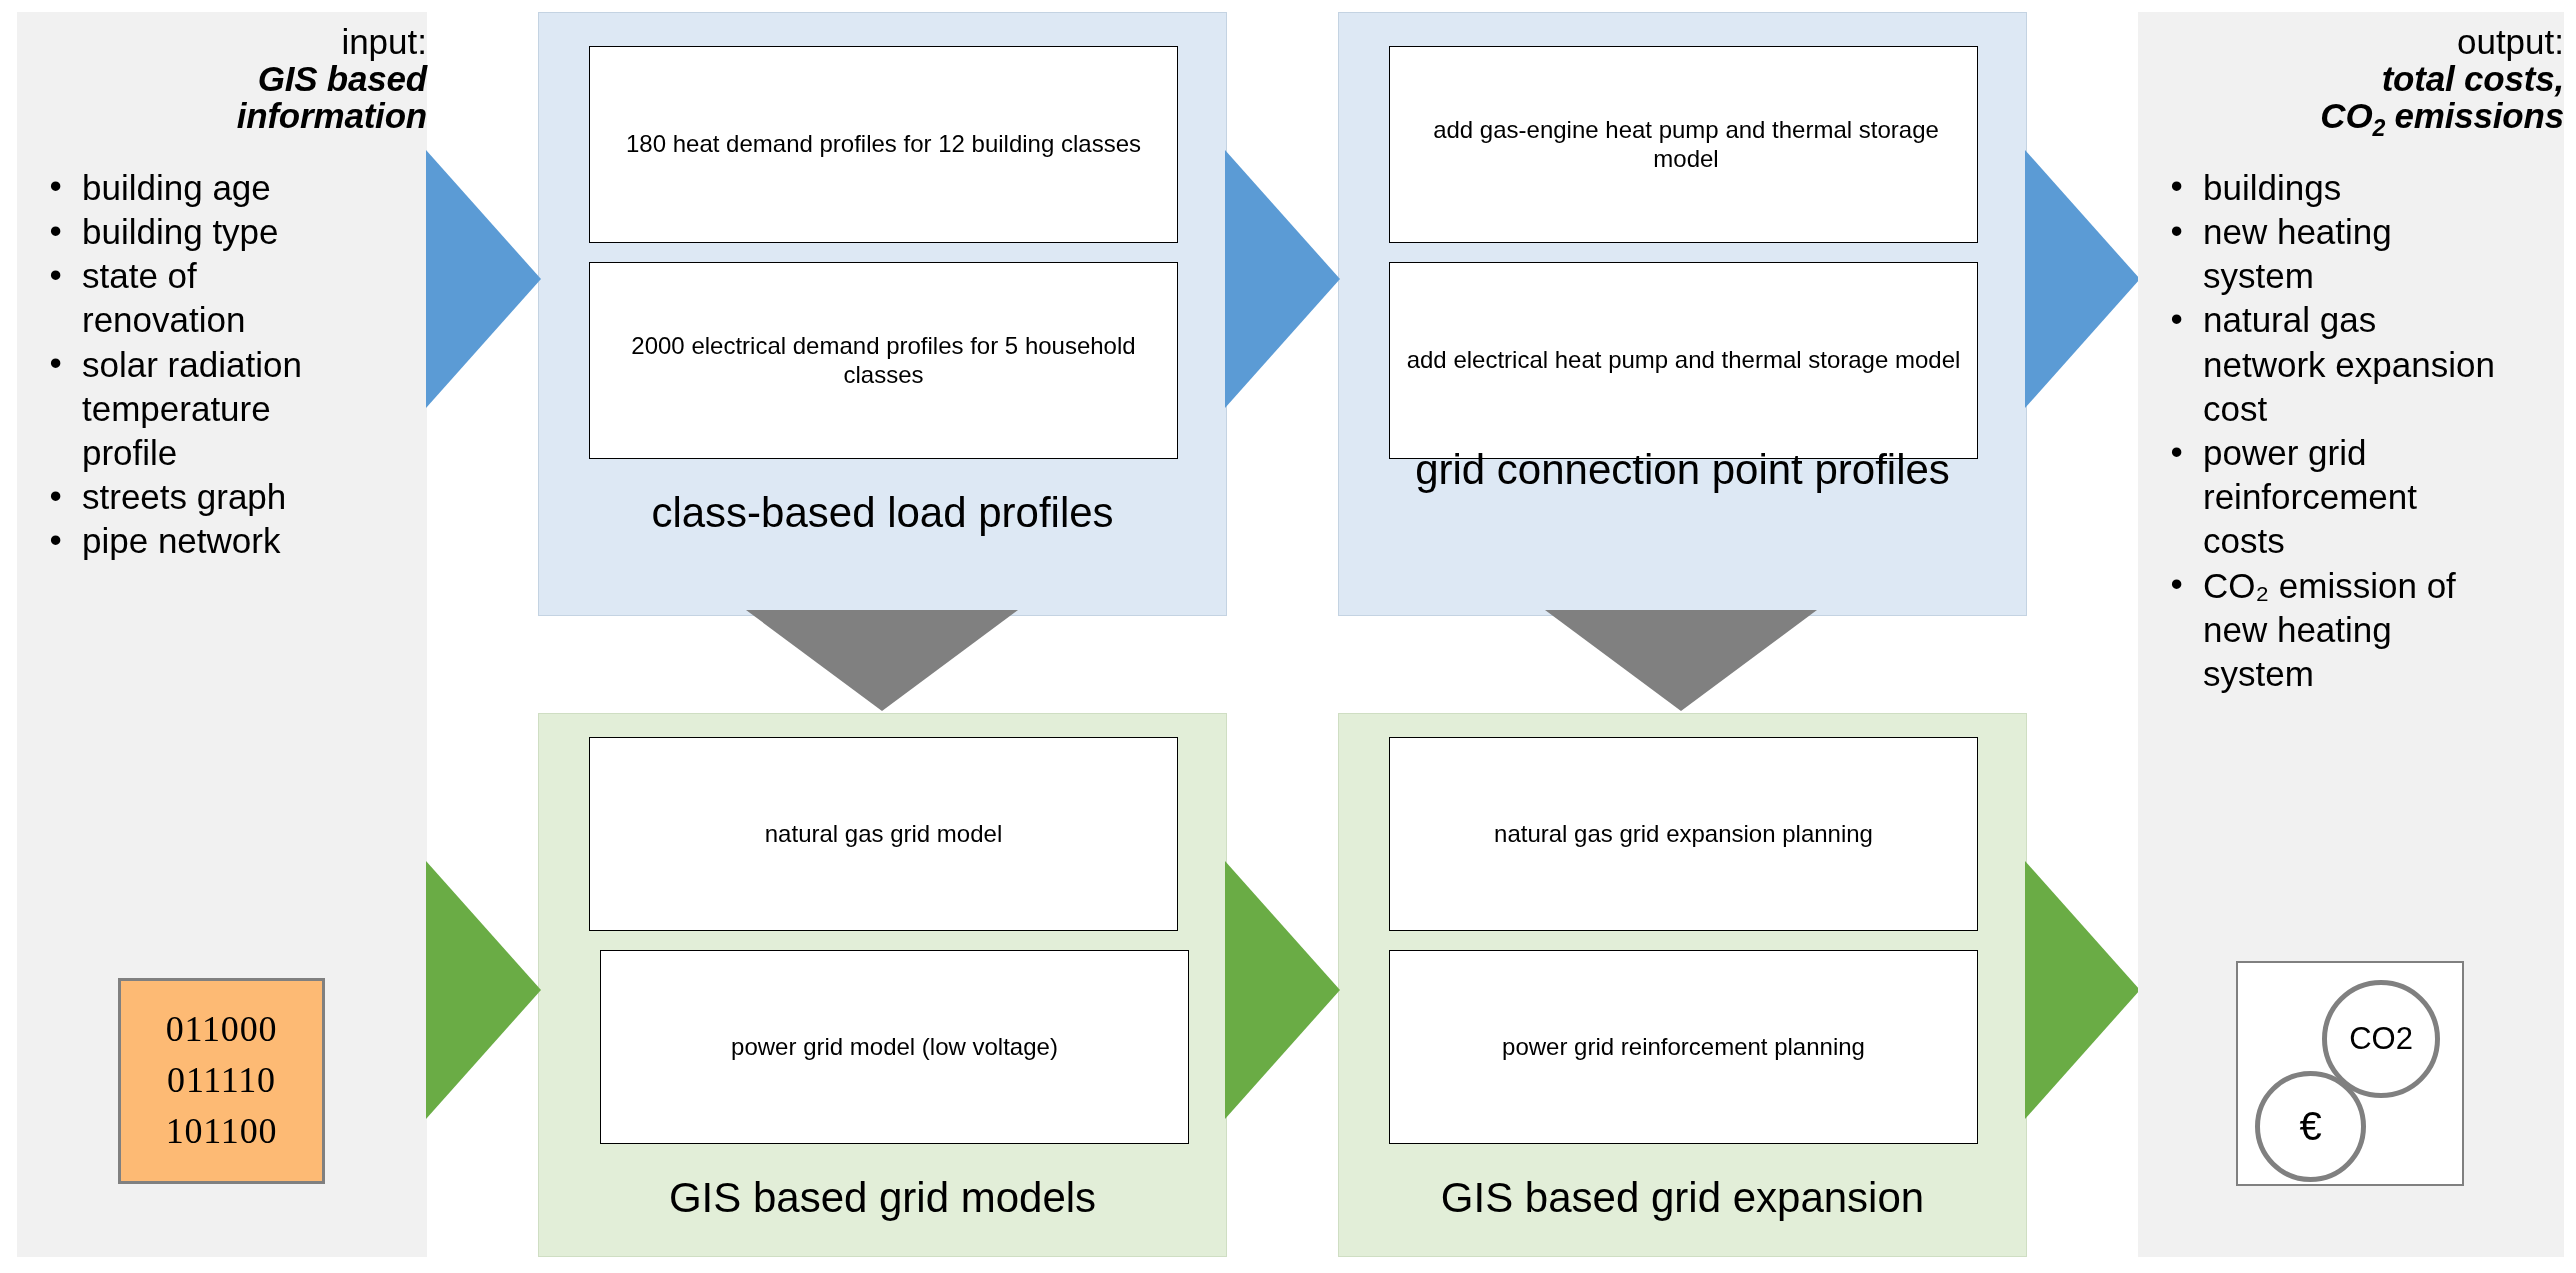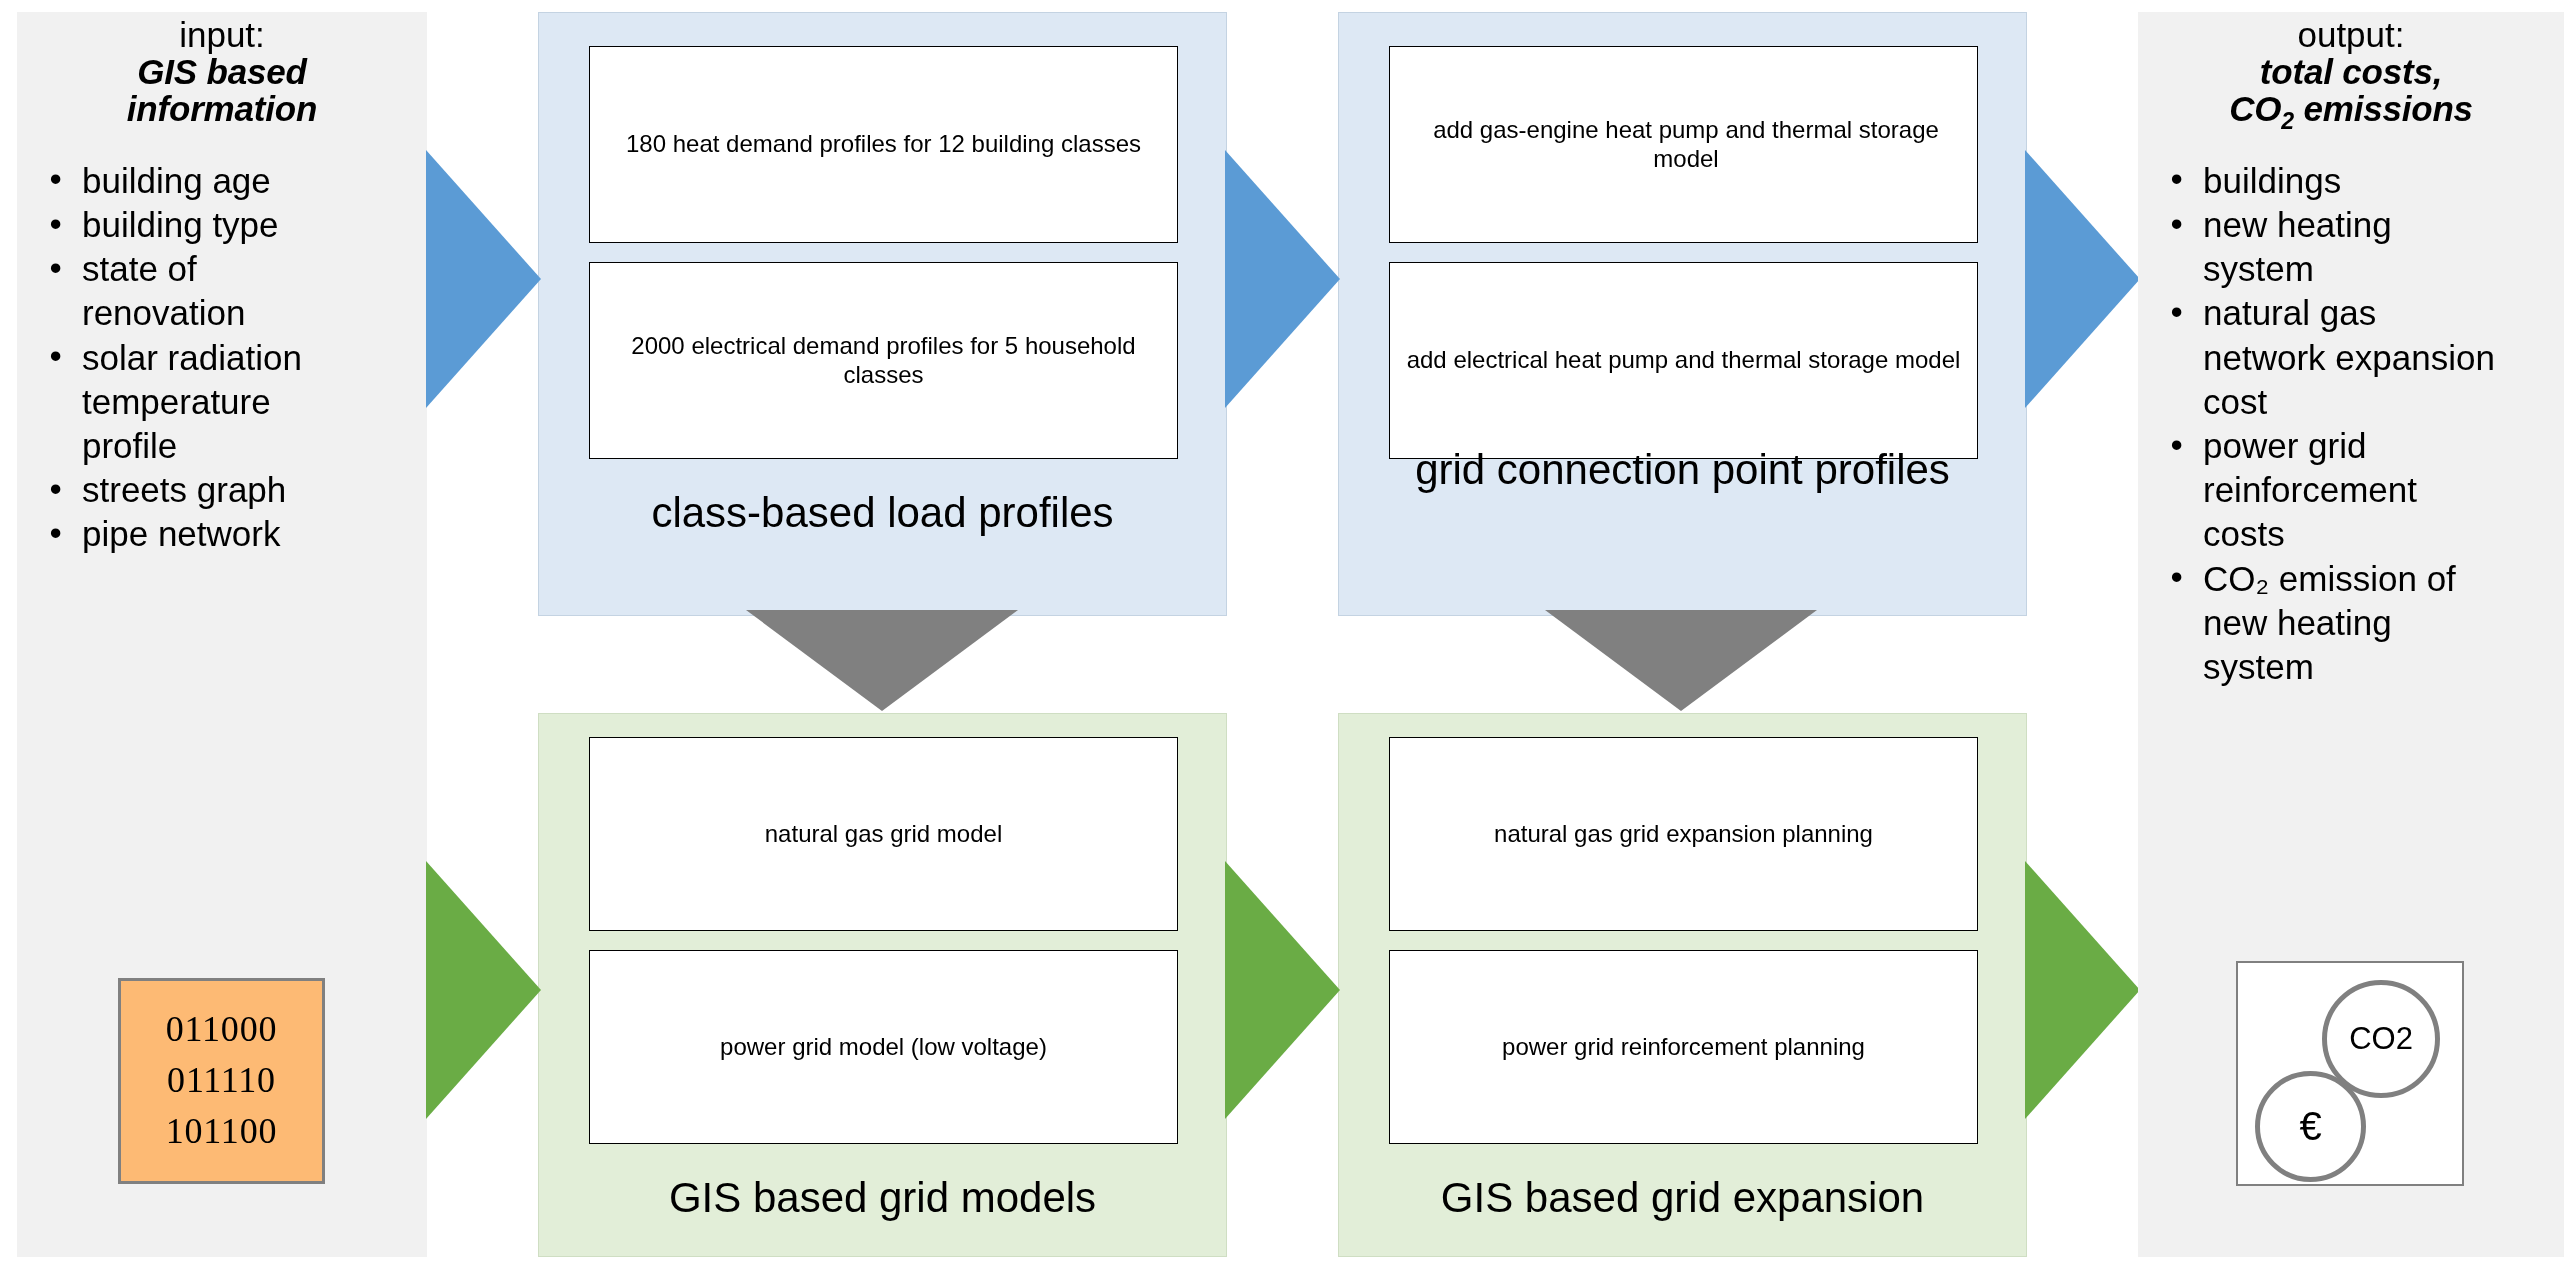--- a/index.html
+++ b/index.html
@@ -18,24 +18,24 @@
   }
 
   
   .side-panel{
     position:absolute;
     background:#f1f1f1;
     box-sizing:border-box;
     padding:0;
   }
   .side-head{
-    text-align:center;
+    text-align:right;
     font-size:35px;
     line-height:1.06;
-    padding-top:4px;
+    padding-top:11px;
   }
   .side-head .em{
     display:block;
     font-weight:bold;
     font-style:italic;
     letter-spacing:-0.2px;
   }
   .side-list{
     list-style:none;
     margin:0;
@@ -184,21 +184,21 @@
   </div>
 
   <div class="stage-panel blue" style="left:1338px; top:11.6px; width:689px; height:604px;">
     <div class="inner-box" style="left:50px; top:33px; width:589px; height:197px;padding-left:16px;">add gas-engine heat pump and thermal storage model</div>
     <div class="inner-box" style="left:50px; top:249px; width:589px; height:197px;">add electrical heat pump and thermal storage model</div>
     <div class="panel-caption" style="top:434px;">grid connection point profiles</div>
   </div>
 
   <div class="stage-panel green" style="left:538px; top:713px; width:689px; height:544px;">
     <div class="inner-box" style="left:50px; top:23px; width:589px; height:194px;">natural gas grid model</div>
-    <div class="inner-box" style="left:50px; top:236px; width:589px; height:194px;">power grid model (low voltage)</div>
+    <div class="inner-box" style="left:61px; top:236px; width:589px; height:194px;">power grid model (low voltage)</div>
     <div class="panel-caption" style="top:461px;">GIS based grid models</div>
   </div>
 
   <div class="stage-panel green" style="left:1338px; top:713px; width:689px; height:544px;">
     <div class="inner-box" style="left:50px; top:23px; width:589px; height:194px;">natural gas grid expansion planning</div>
     <div class="inner-box" style="left:50px; top:236px; width:589px; height:194px;">power grid reinforcement planning</div>
     <div class="panel-caption" style="top:461px;">GIS based grid expansion</div>
   </div>
 
   <div class="arrow-right blue" style="left:426px; top:150px;"></div>

